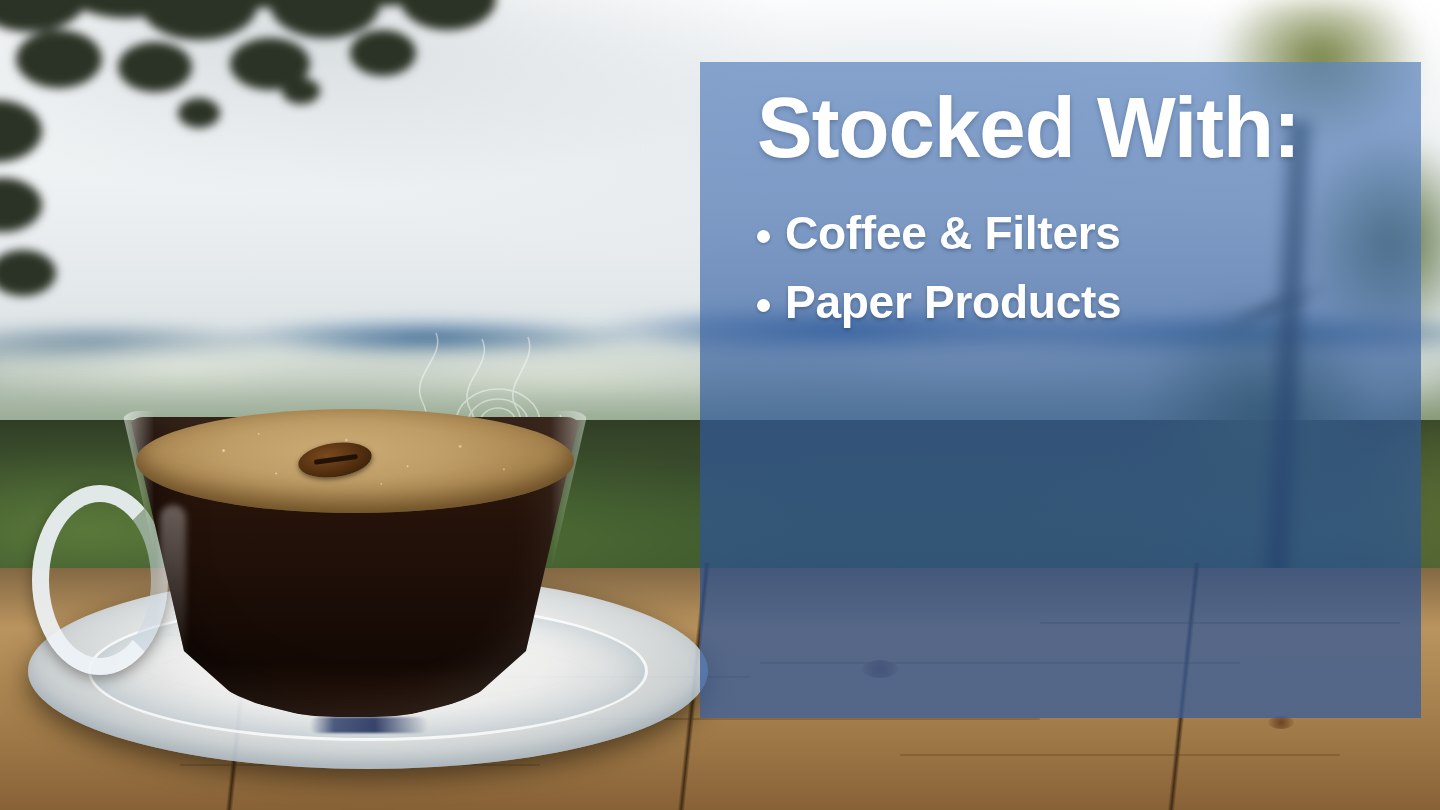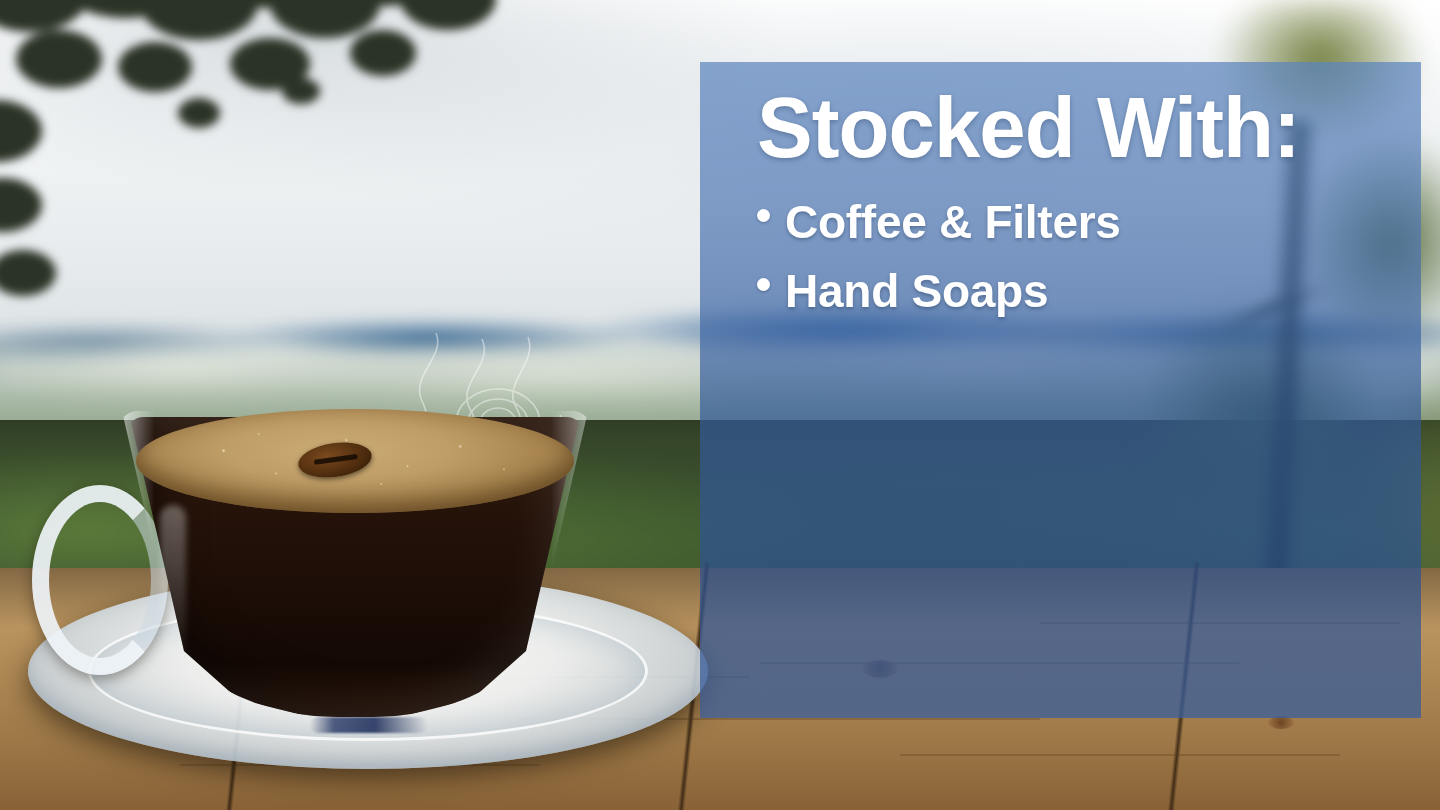--- a/index.html
+++ b/index.html
@@ -229,21 +229,21 @@
     white-space:nowrap;
     text-shadow:0 2px 5px rgba(18,36,70,0.30);
     transform:scaleX(.97);
     transform-origin:left center;
   }
 
   #panel-list { list-style:none; margin-top:28px; }
 
   .bullet-row {
     display:flex;
-    align-items:flex-start;
+    align-items:center;
     height:69px;
   }
   .bullet-dot {
     width:28px; flex:0 0 28px;
     color:#ffffff;
     font-size:40px;
     line-height:1;
     position:relative; top:-3px;
   }
   .bullet-dot span {
@@ -349,28 +349,28 @@
 
     <ul id="panel-list">
 
       <li class="bullet-row">
         <span class="bullet-dot">
             <span></span>
           </span>
         <span class="bullet-label">Coffee &amp; Filters</span>
       </li>
 
-
-
       <li class="bullet-row">
         <span class="bullet-dot">
             <span></span>
           </span>
-        <span class="bullet-label">Hand Soaps</span>
+        <span class="bullet-label">Paper Products</span>
       </li>
+
+
 
 
 
 
     </ul>
   </div>
 
 </div>
 
 </body></html>

